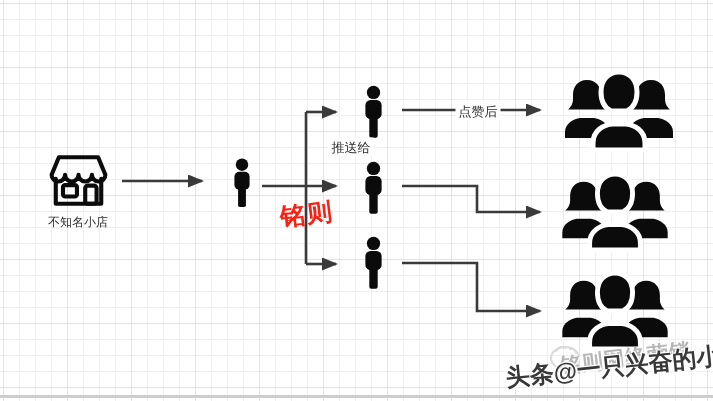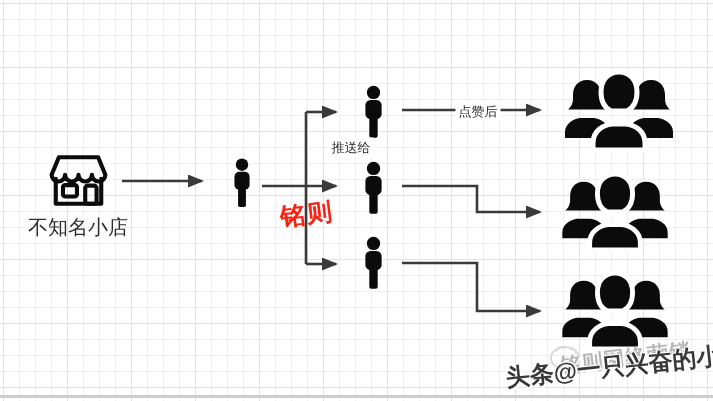--- a/index.html
+++ b/index.html
@@ -21,21 +21,21 @@
   .connector path { fill:none; stroke:var(--line,#3a3a3a); stroke-width:2.6; }
   .lbl {
     position:absolute; transform:translate(-50%,-50%);
     background:#fff; text-align:center; white-space:nowrap;
     font-size:13px; line-height:17px; color:var(--label-text,#2d2d2d);
     padding:1px 3px; z-index:3;
   }
   .lbl span { display:block; }
   .store-label {
     position:absolute; transform:translate(-50%,0); text-align:center;
-    font-size:20px; color:var(--label-text,#2d2d2d); white-space:nowrap; z-index:3;
+    font-size:12px; color:var(--label-text,#2d2d2d); white-space:nowrap; z-index:3;
   }
   .red-mark {
     position:absolute; transform:translate(-50%,-50%) rotate(-7deg);
     font-size:25px; font-weight:bold; color:var(--red-watermark,#fb2012);
     white-space:nowrap; z-index:4; letter-spacing:2px;
   }
   .wm-gray {
     position:absolute; transform:rotate(-7deg); transform-origin:left center;
     font-size:21px; font-weight:bold; color:var(--gray-watermark,#b6b6b6);
     white-space:nowrap; z-index:4; letter-spacing:1px;

